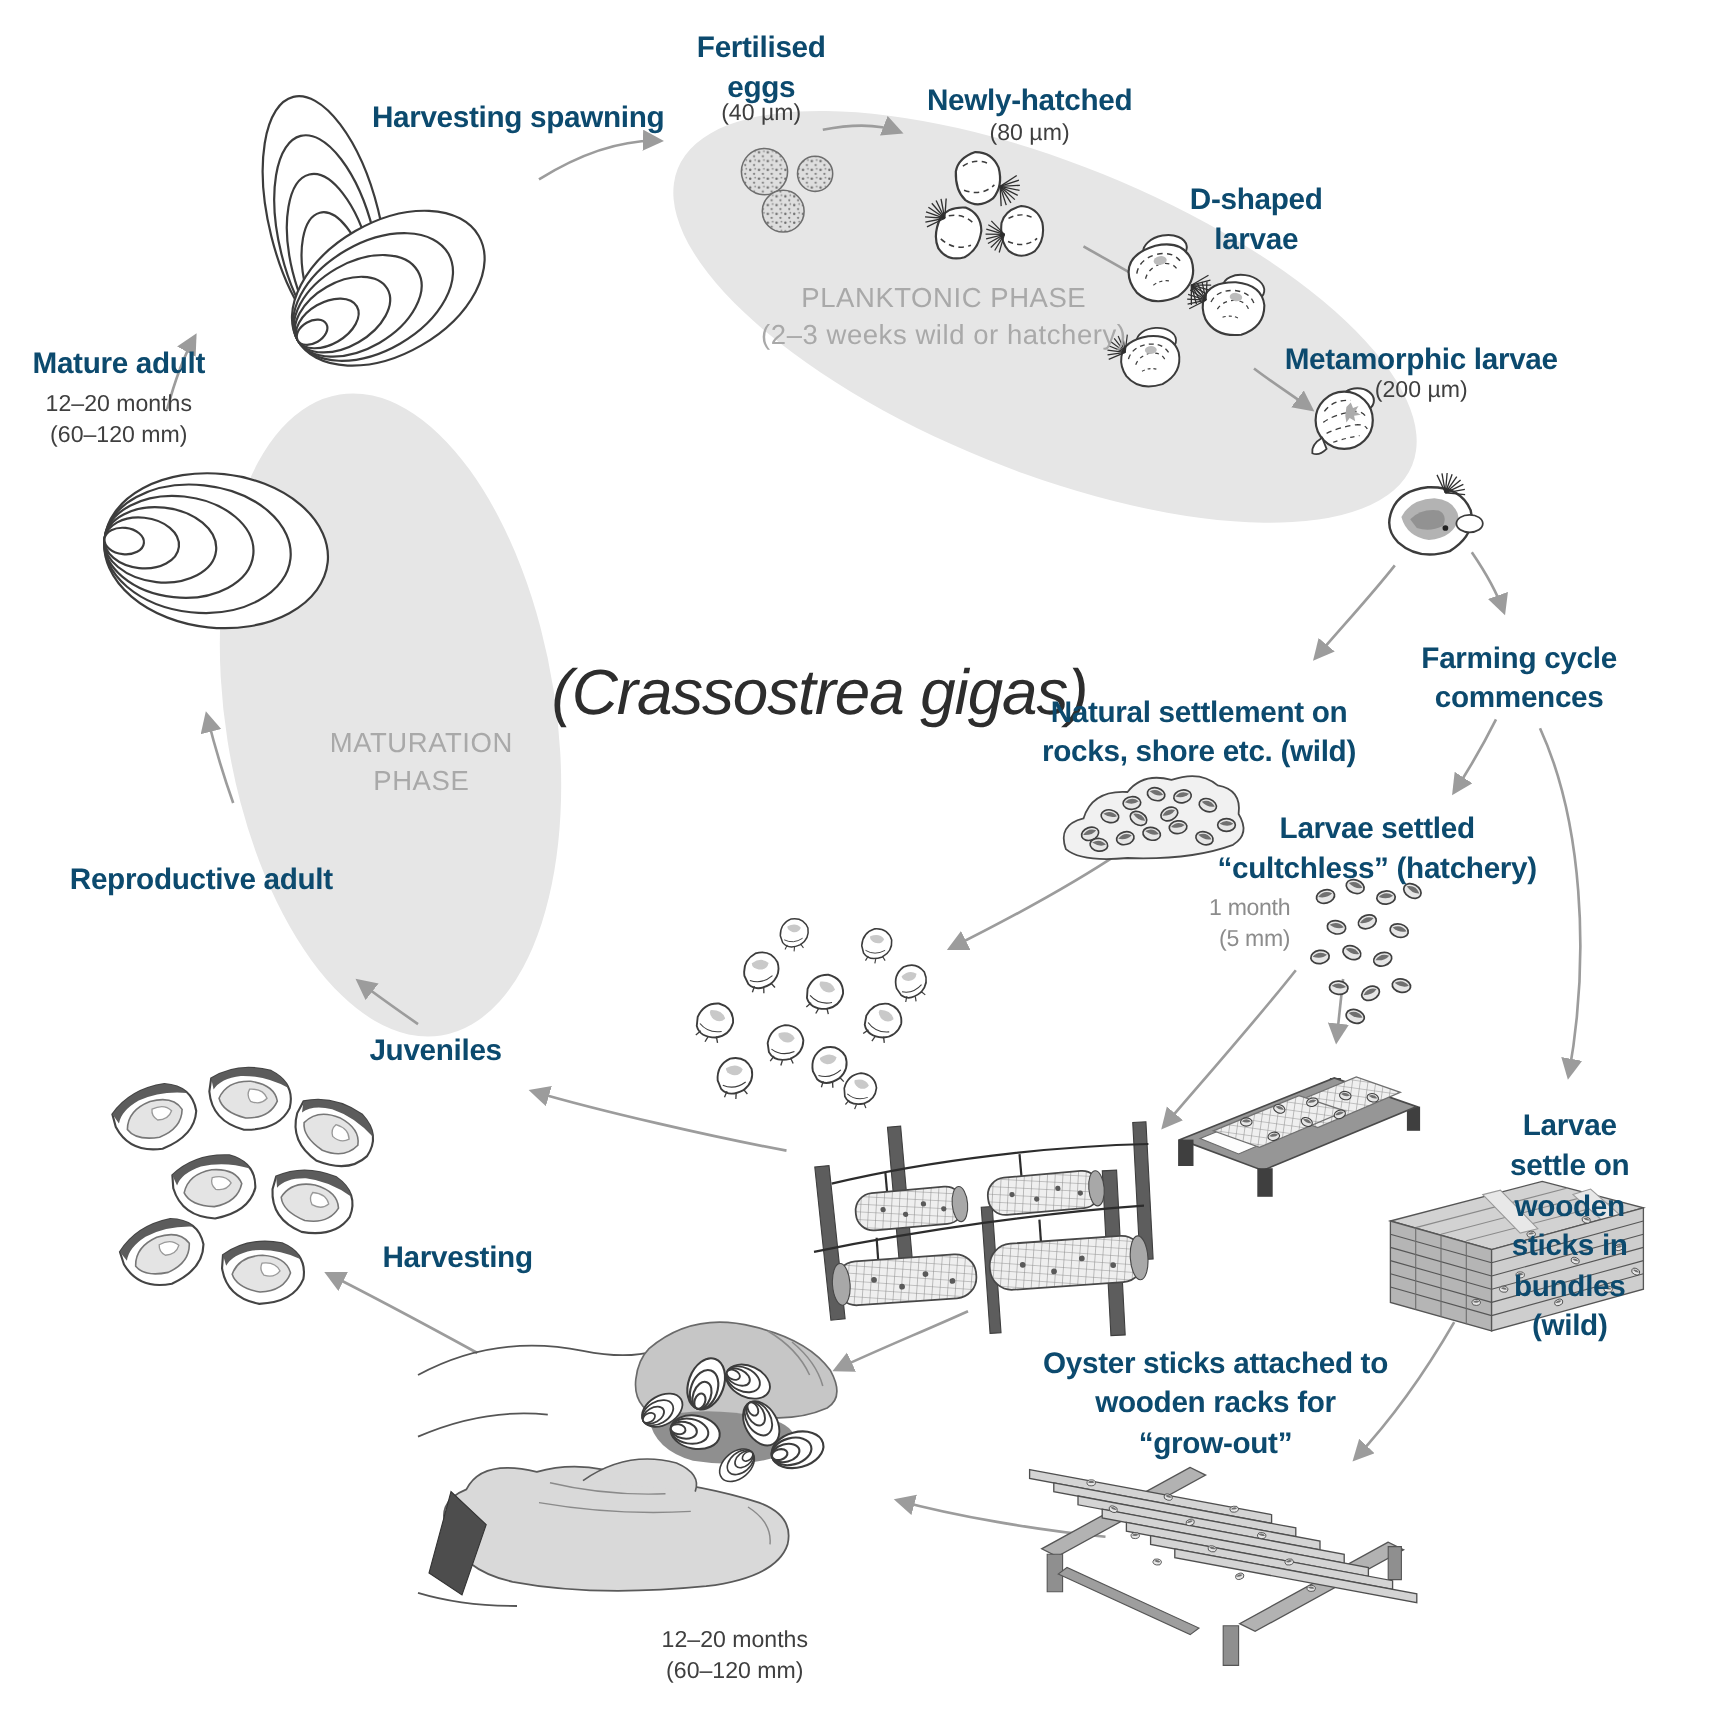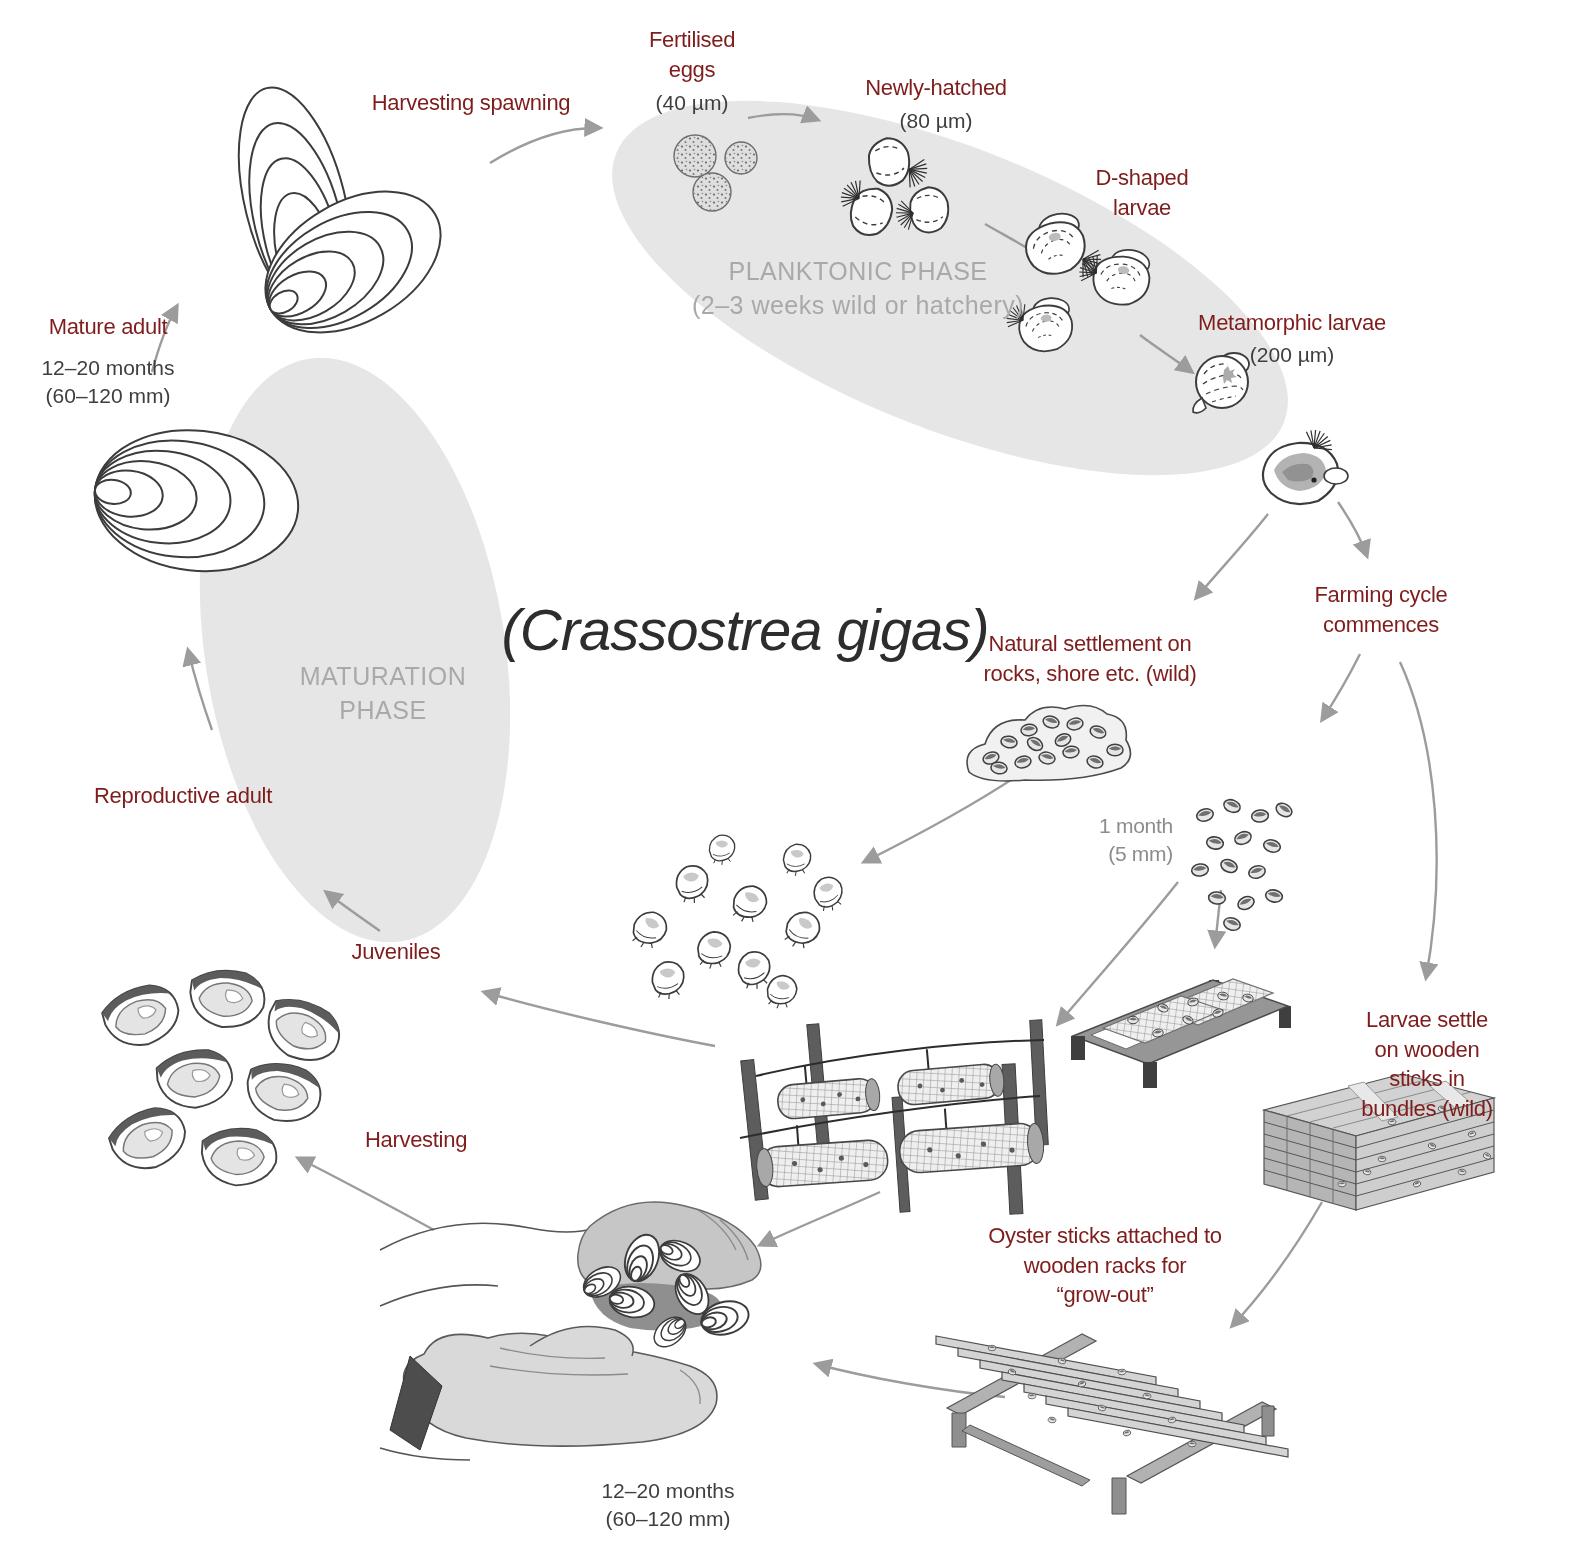--- a/index.html
+++ b/index.html
@@ -1,20 +1,20 @@
 <!DOCTYPE html>
 <html><head>
 <meta charset="utf-8">
 <style>
   html,body{margin:0;padding:0;background:#fff;}
   .canvas{position:relative;width:1571px;height:1560px;background:#ffffff;overflow:hidden;
           font-family:"Liberation Sans", sans-serif;}
   .art{position:absolute;left:0;top:0;width:1571px;height:1560px;}
   .lbl{position:absolute;transform:translateX(-50%);text-align:center;white-space:pre-line;
-       font-weight:400;font-size:22px;line-height:1.35;color:#7f1d1d;letter-spacing:-0.3px;}
+       font-weight:700;font-size:27px;line-height:1.35;color:#0c4a6e;letter-spacing:-0.3px;}
   .sub{font-weight:400;font-size:21px;color:#3f3f3f;letter-spacing:0;}
   .gray{font-weight:400;font-size:25px;color:#a9a9a9;letter-spacing:0.5px;}
   .graysm{font-weight:400;font-size:21px;color:#8c8c8c;text-align:right;}
   .title1{font-weight:400;font-size:46px;color:#2d2d2d;letter-spacing:-1px;white-space:nowrap;}
   .title2{font-weight:400;font-size:58px;color:#2d2d2d;font-style:italic;letter-spacing:-1px;white-space:nowrap;}
   #lbl-broadcast{left:471px;top:88px;}
   #lbl-fert{left:692px;top:25px;}
   #lbl-fert-size{left:692px;top:89px;}
   #lbl-newly{left:936px;top:73px;}
   #lbl-newly-size{left:936px;top:107px;}
@@ -445,20 +445,22 @@
   <div class="lbl sub" id="lbl-meta-size">(200 µm)</div>
   <div class="lbl" id="lbl-mature">Mature adult</div>
   <div class="lbl sub" id="lbl-mature-detail">12–20 months
 (60–120 mm)</div>
   <div class="lbl" id="lbl-repro">Reproductive adult</div>
   <div class="lbl" id="lbl-juv">Juveniles</div>
   <div class="lbl" id="lbl-natural">Natural settlement on
 rocks, shore etc. (wild)</div>
   <div class="lbl" id="lbl-farming">Farming cycle
 commences</div>
+  <div class="lbl" id="lbl-cultch">Larvae settled
+“cultchless” (hatchery)</div>
   <div class="lbl graysm" id="lbl-cultch-detail">1 month
 (5 mm)</div>
   <div class="lbl" id="lbl-sticks">Larvae settle on wooden
 sticks in bundles (wild)</div>
   <div class="lbl" id="lbl-growout">Oyster sticks attached to
 wooden racks for
 “grow-out”</div>
   <div class="lbl" id="lbl-harvest">Harvesting</div>
   <div class="lbl sub" id="lbl-harvest-detail">12–20 months
 (60–120 mm)</div>

